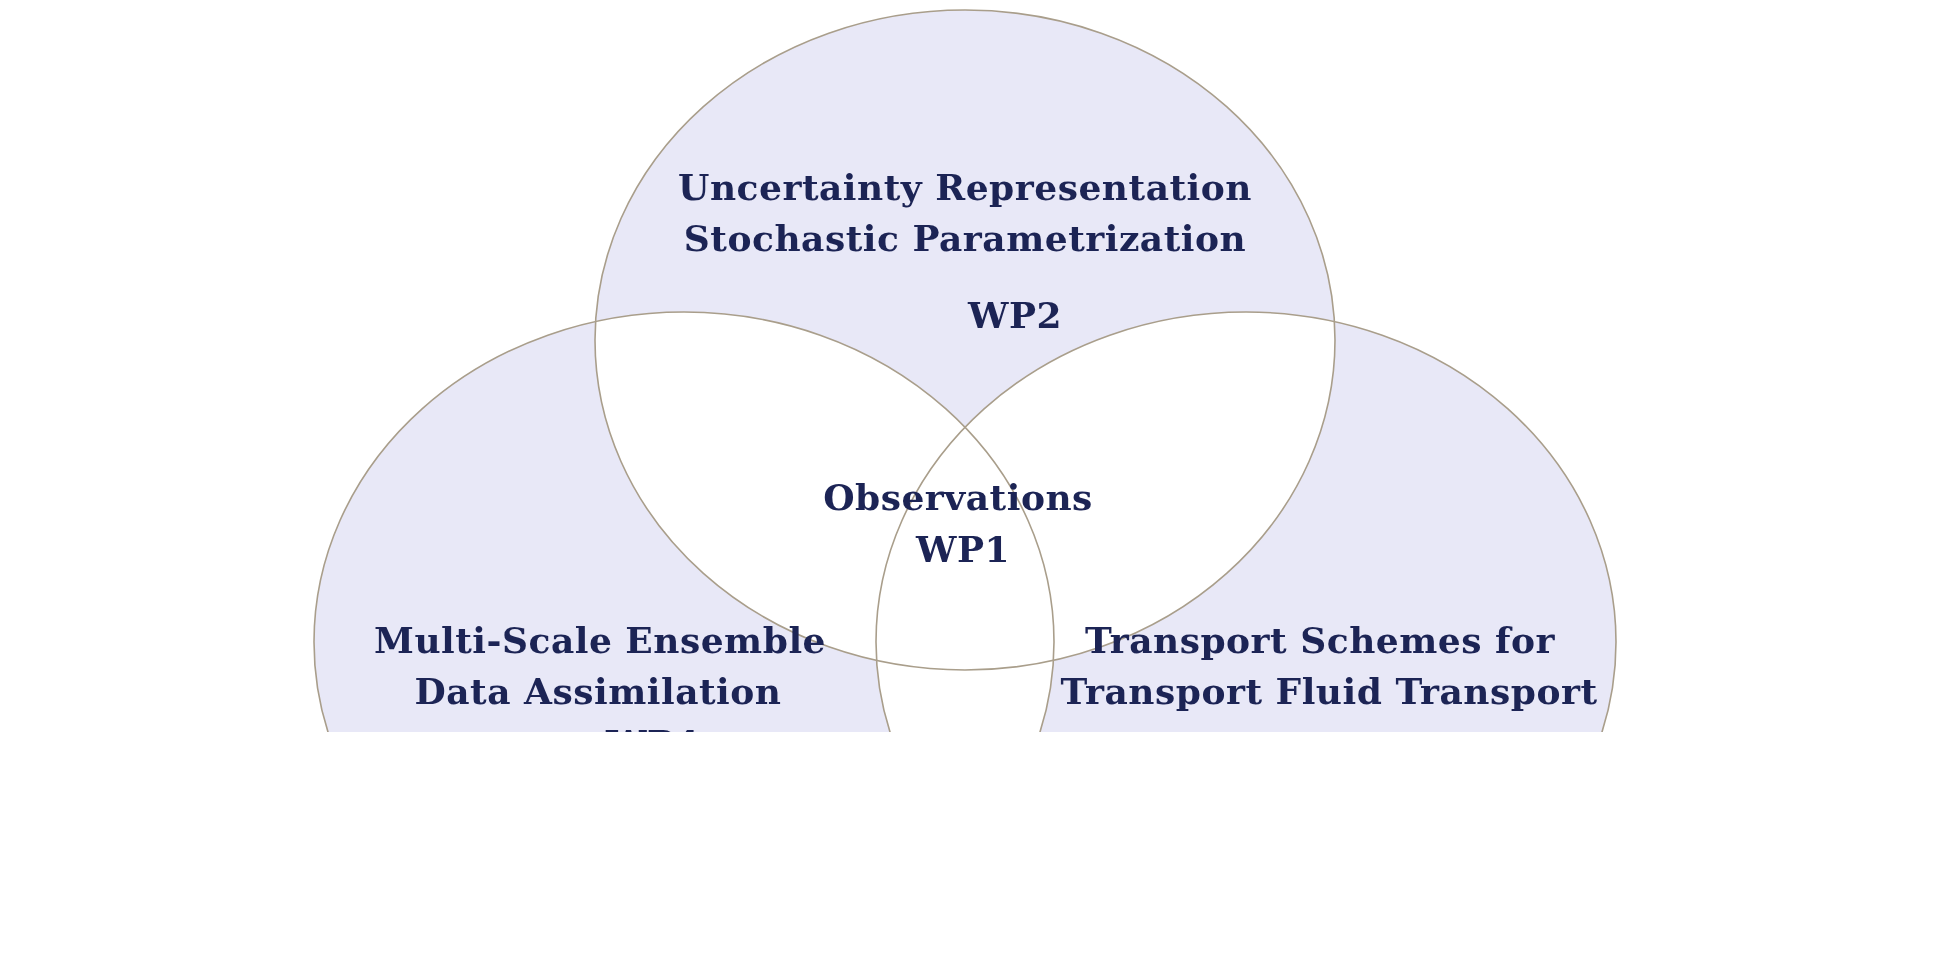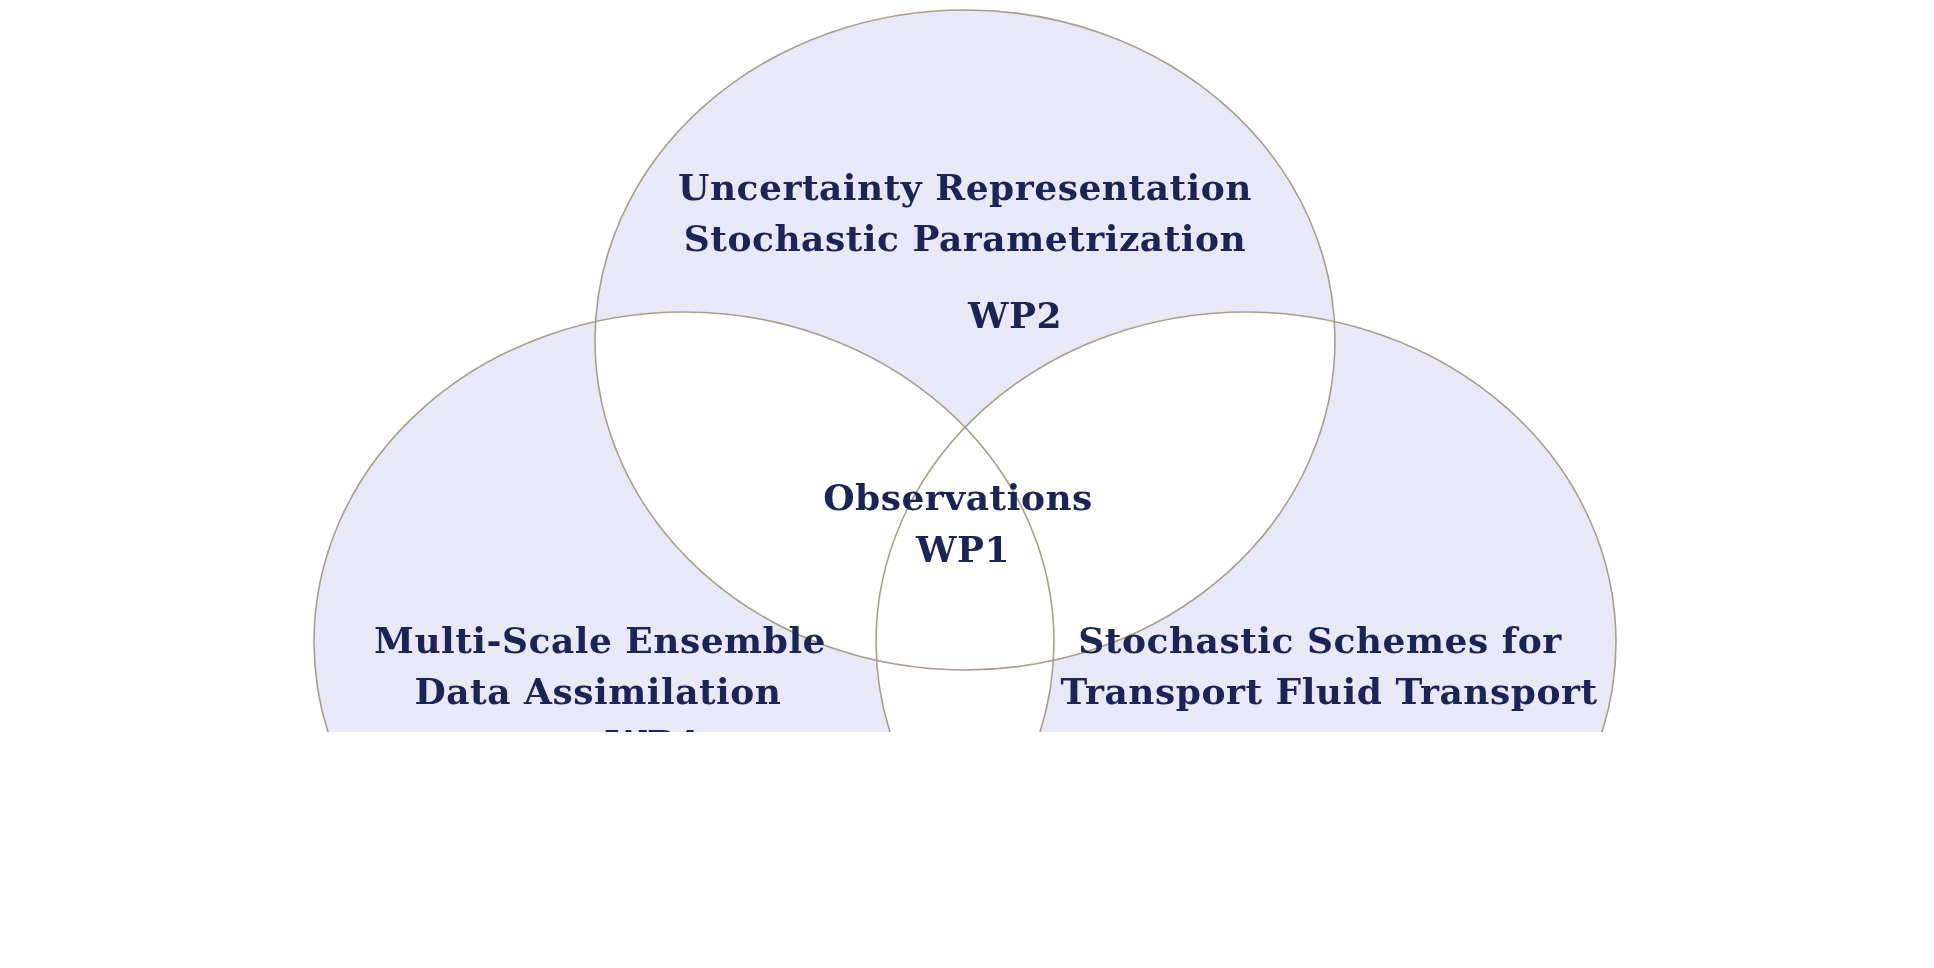--- a/index.html
+++ b/index.html
@@ -76,17 +76,17 @@
   <div class="lbl" style="left:965px; top:238px;">Stochastic Parametrization</div>
   <div class="lbl" style="left:1015px; top:289px;margin-top:26px;">WP2</div>
 
   <div class="lbl big" style="left:958px; top:497px;">Observations</div>
   <div class="lbl big" style="left:963px; top:549px;">WP1</div>
 
   <div class="lbl" style="left:600px; top:640px;">Multi-Scale Ensemble</div>
   <div class="lbl" style="left:598px; top:691px;">Data Assimilation</div>
   <div class="lbl" style="left:609px; top:743px;margin-left:44px;">WP4</div>
 
-  <div class="lbl" style="left:1320px; top:640px;">Stochastic Schemes for</div>
+  <div class="lbl" style="left:1320px; top:640px;">Transport Schemes for</div>
   <div class="lbl" style="left:1329px; top:691px;">Transport Fluid Transport</div>
   <div class="lbl" style="left:1337px; top:745px;margin-left:42px;">WP3</div>
 
 </div>
 
 </body></html>

